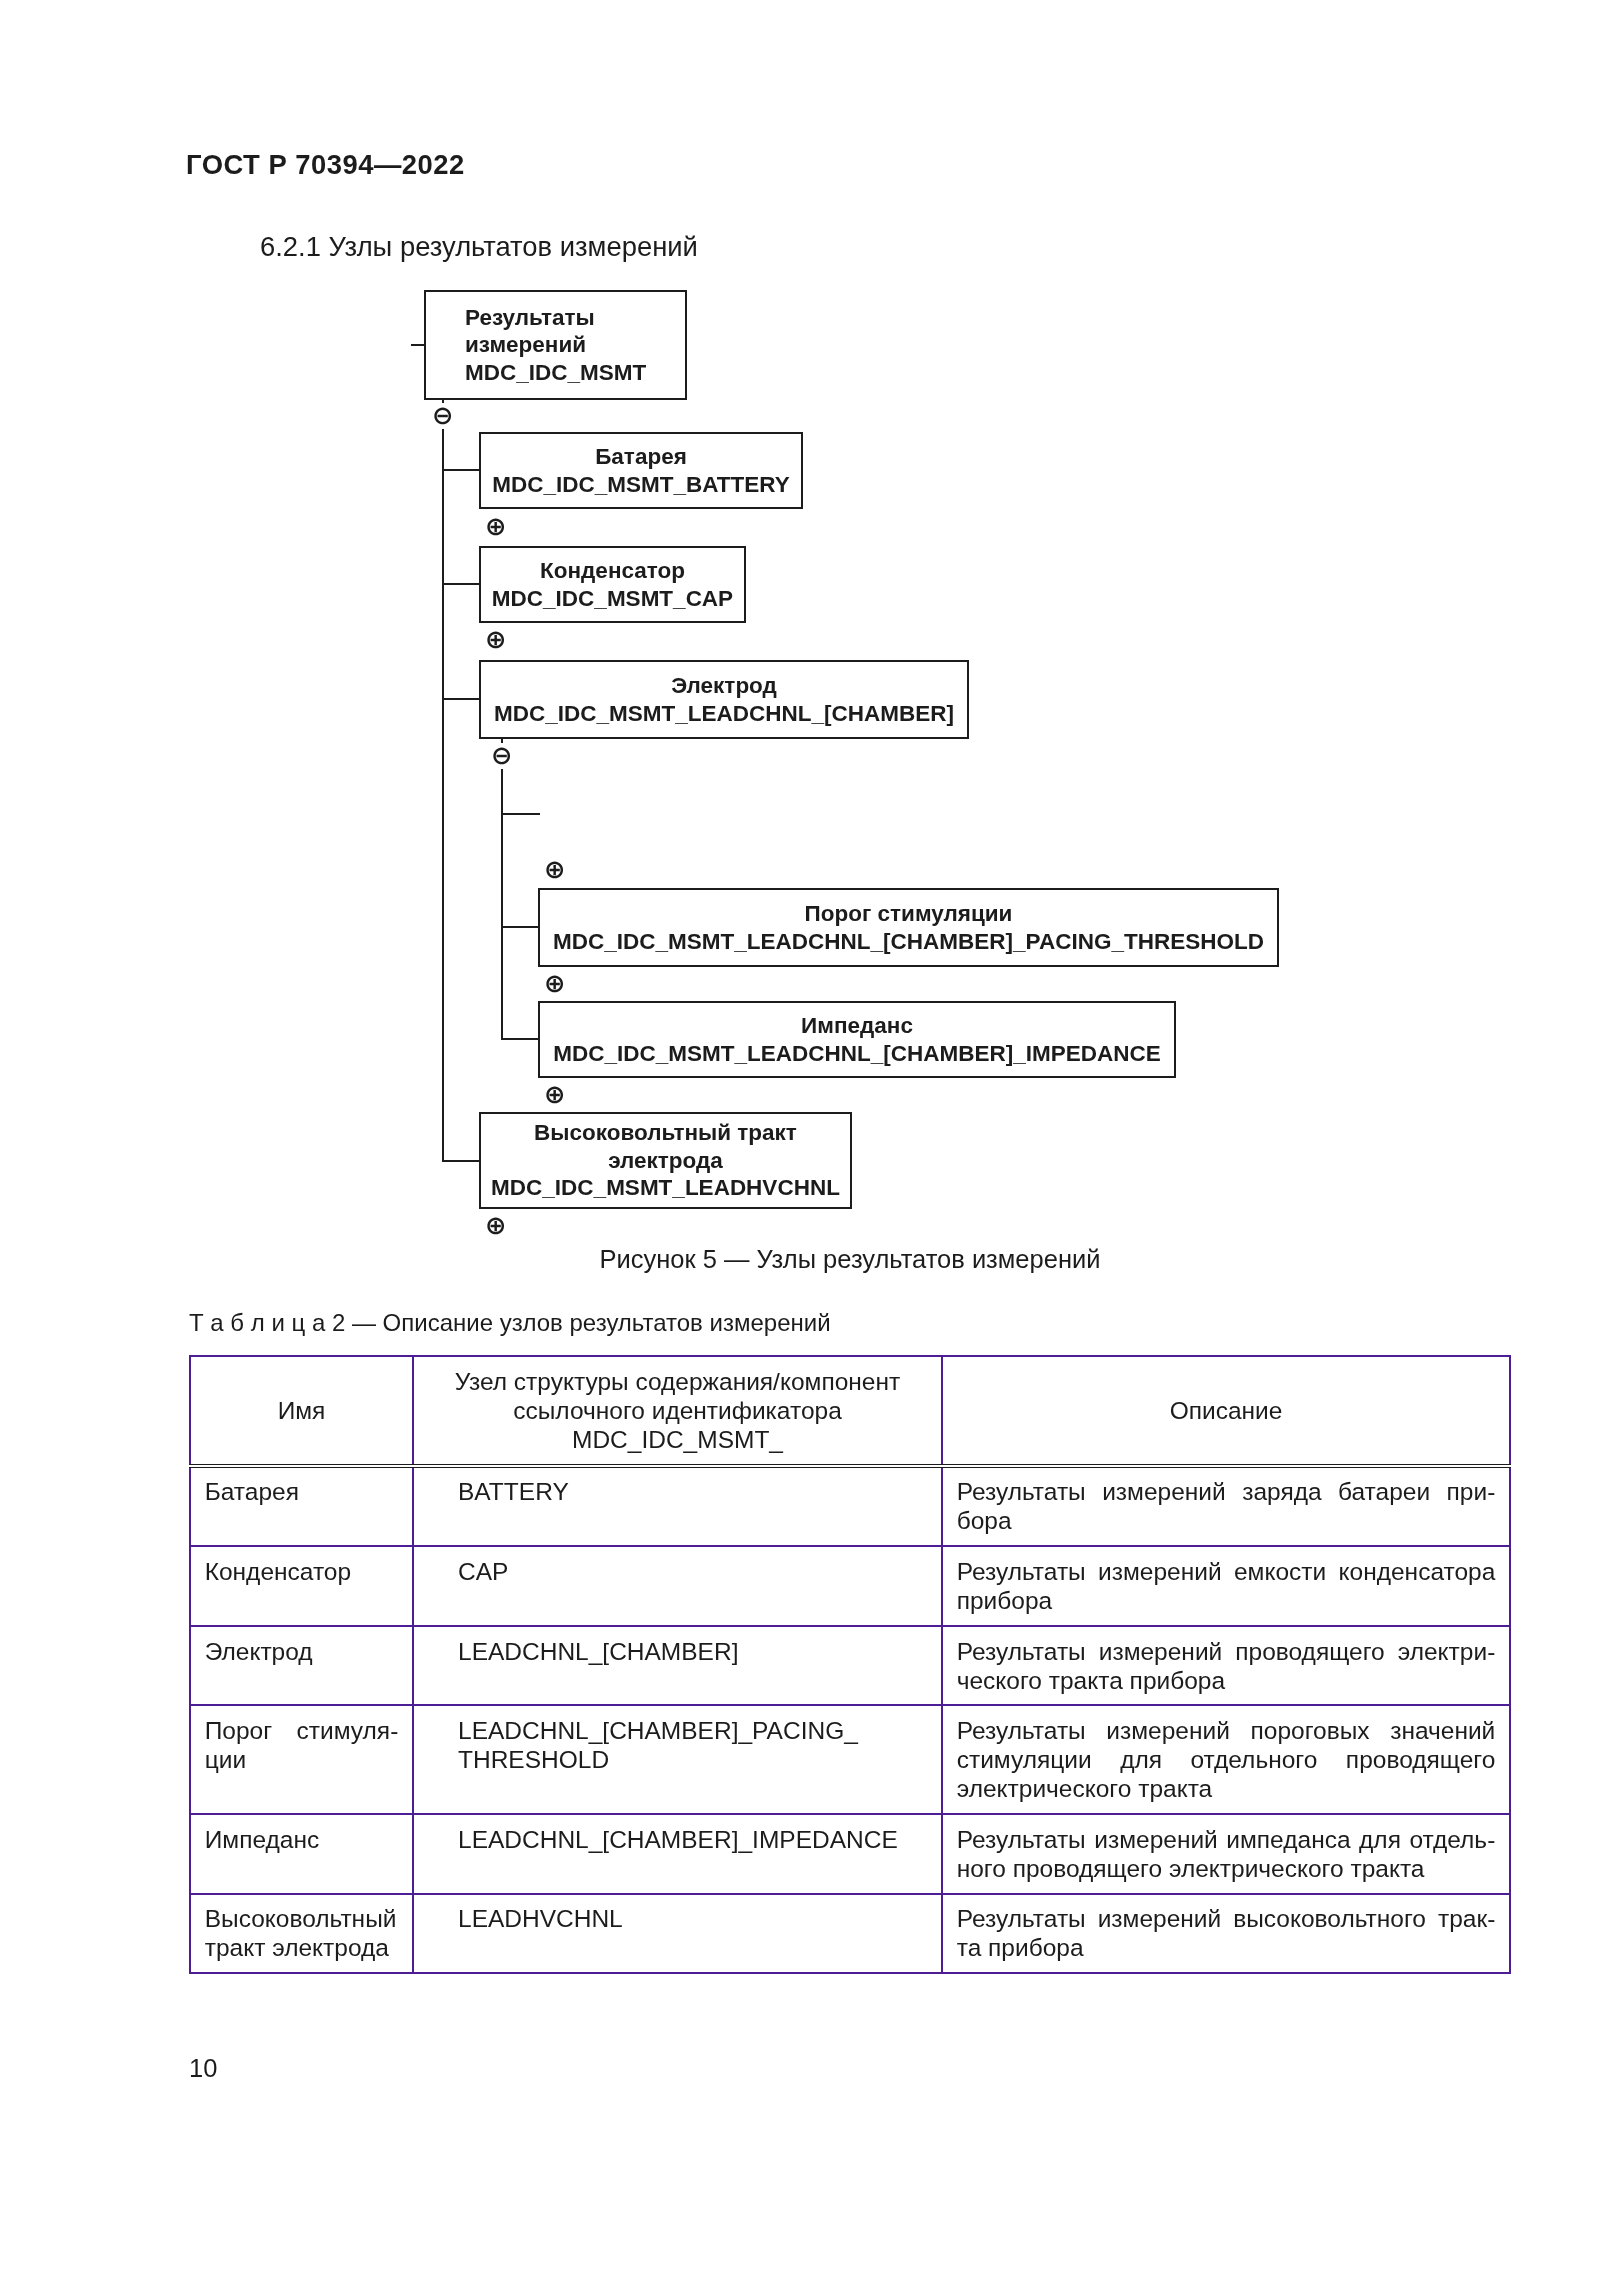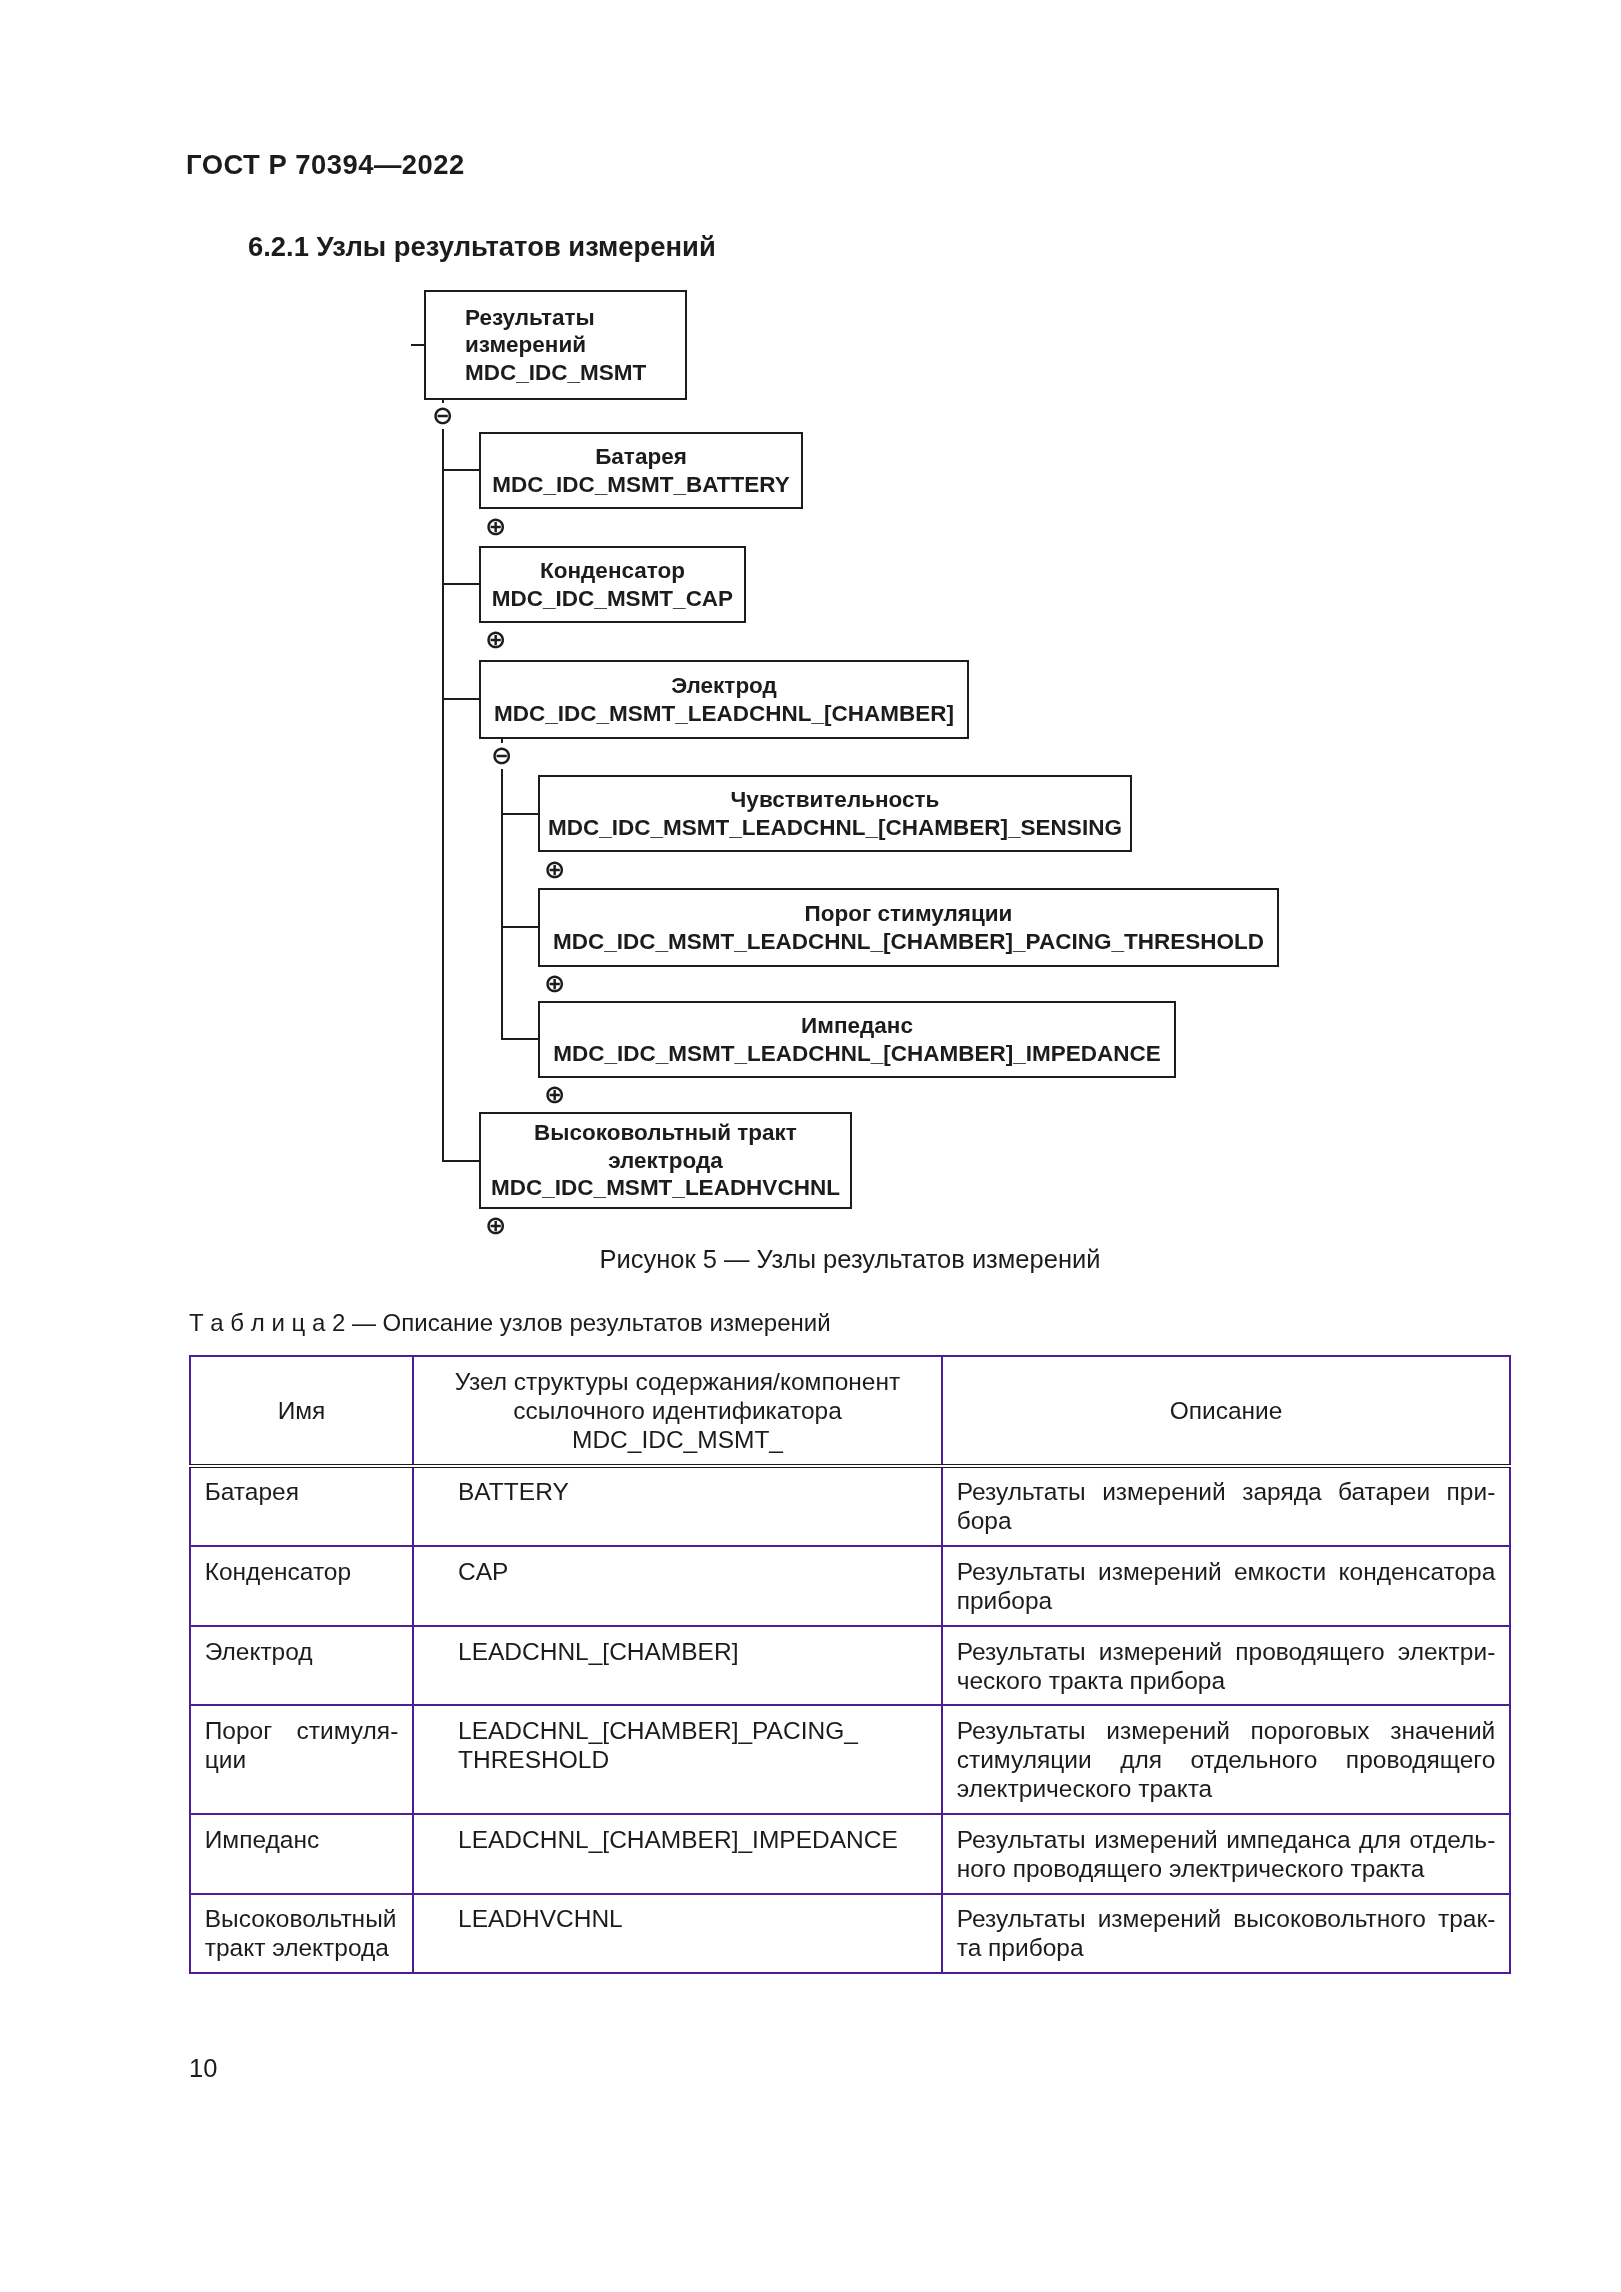--- a/index.html
+++ b/index.html
@@ -10,22 +10,22 @@
     background: #ffffff;
     font-family: "Liberation Sans", "DejaVu Sans", sans-serif;
     color: #1c1c1c;
     overflow: hidden;
   }
   .doc-header {
     position: absolute; left: 186px; top: 149px;
     font-size: 27.4px; font-weight: bold; letter-spacing: 0.5px;
   }
   .section-heading {
-    position: absolute; left: 248px; top: 231px;
-    font-size: 27.4px; font-weight: bold;
+    position: absolute; left: 260px; top: 231px;
+    font-size: 27.4px; font-weight: normal;
   }
   .diagram { position: absolute; inset: 0; font-weight: bold; }
   .box {
     position: absolute;
     border: 2px solid #1c1c1c;
     background: #fff;
     display: flex; align-items: center; justify-content: center;
     text-align: center;
     font-size: 22.5px; line-height: 27.4px;
     white-space: pre-line;
@@ -104,22 +104,20 @@
 
     <div class="box box--left" style="left:424px;top:290px;width:263px;height:110px">Результаты
 измерений
 MDC_IDC_MSMT</div>
     <div class="box" style="left:479px;top:432px;width:324px;height:77px">Батарея
 MDC_IDC_MSMT_BATTERY</div>
     <div class="box" style="left:479px;top:546px;width:267px;height:77px">Конденсатор
 MDC_IDC_MSMT_CAP</div>
     <div class="box" style="left:479px;top:660px;width:490px;height:79px">Электрод
 MDC_IDC_MSMT_LEADCHNL_[CHAMBER]</div>
-    <div class="box" style="left:538px;top:775px;width:594px;height:77px">Чувствительность
-MDC_IDC_MSMT_LEADCHNL_[CHAMBER]_SENSING</div>
     <div class="box" style="left:538px;top:888px;width:741px;height:79px">Порог стимуляции
 MDC_IDC_MSMT_LEADCHNL_[CHAMBER]_PACING_THRESHOLD</div>
     <div class="box" style="left:538px;top:1001px;width:638px;height:77px">Импеданс
 MDC_IDC_MSMT_LEADCHNL_[CHAMBER]_IMPEDANCE</div>
     <div class="box" style="left:479px;top:1112px;width:373px;height:97px">Высоковольтный тракт
 электрода
 MDC_IDC_MSMT_LEADHVCHNL</div>
 
     <span class="toggle" style="left:430px;top:403px">⊖</span>
     <span class="toggle" style="left:483px;top:514px">⊕</span>

